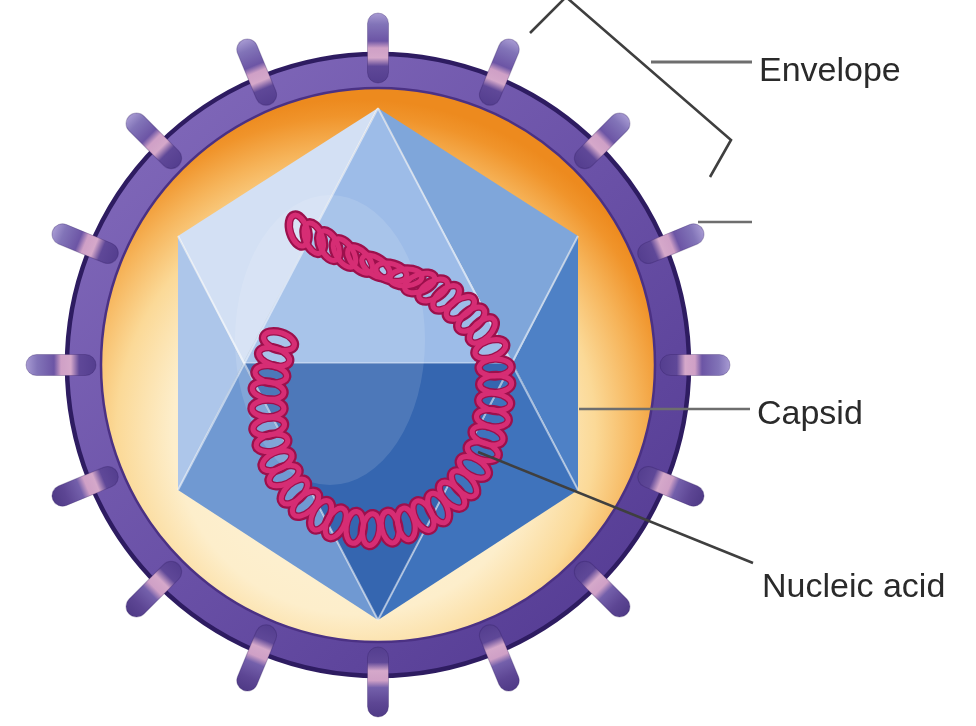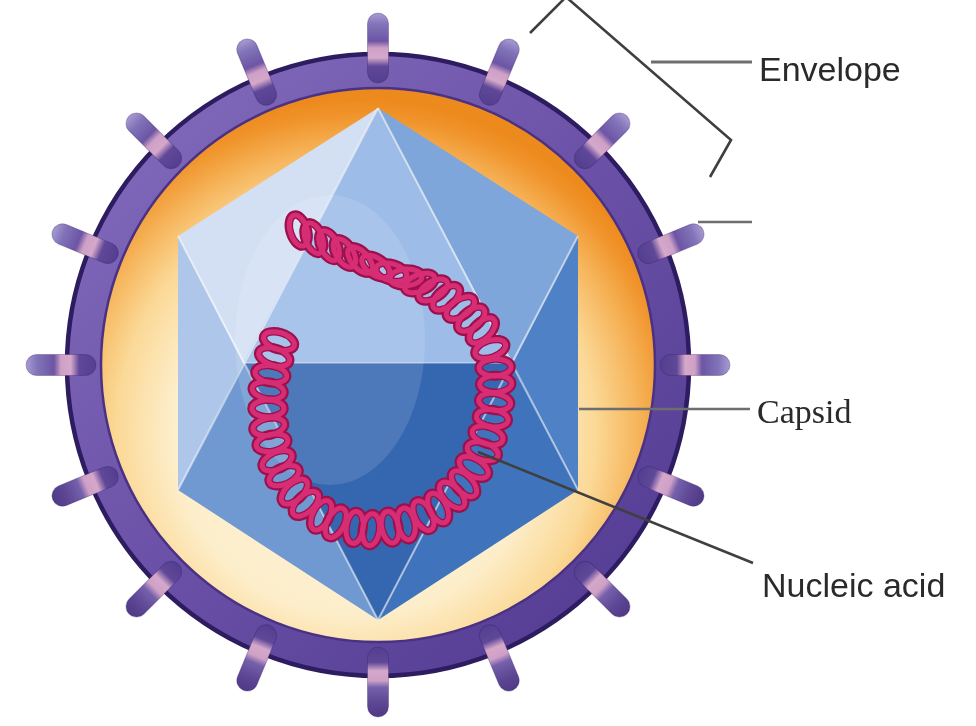--- a/index.html
+++ b/index.html
@@ -14,21 +14,21 @@
   .label{
     position:absolute;
     font:400 34px/1 "Liberation Sans",sans-serif;
     color:var(--label_text,#2a2a2a);
     letter-spacing:0px;
     white-space:nowrap;
     user-select:none;
   }
   .label-envelope{left:759px;top:52px;}
   .label-spike{left:762px;top:208px;}
-  .label-capsid{left:757px;top:395px;font-family:Liberation Serif, serif;}
+  .label-capsid{left:757px;top:395px;}
   .label-nucleic{left:762px;top:568px;}
 </style>
 </head>
 <body>
 
 <div class="stage">
 
   <svg width="976" height="726" viewBox="0 0 976 726">
     <defs>
       <linearGradient id="ringGrad" gradientUnits="userSpaceOnUse" x1="130" y1="90" x2="640" y2="650">

